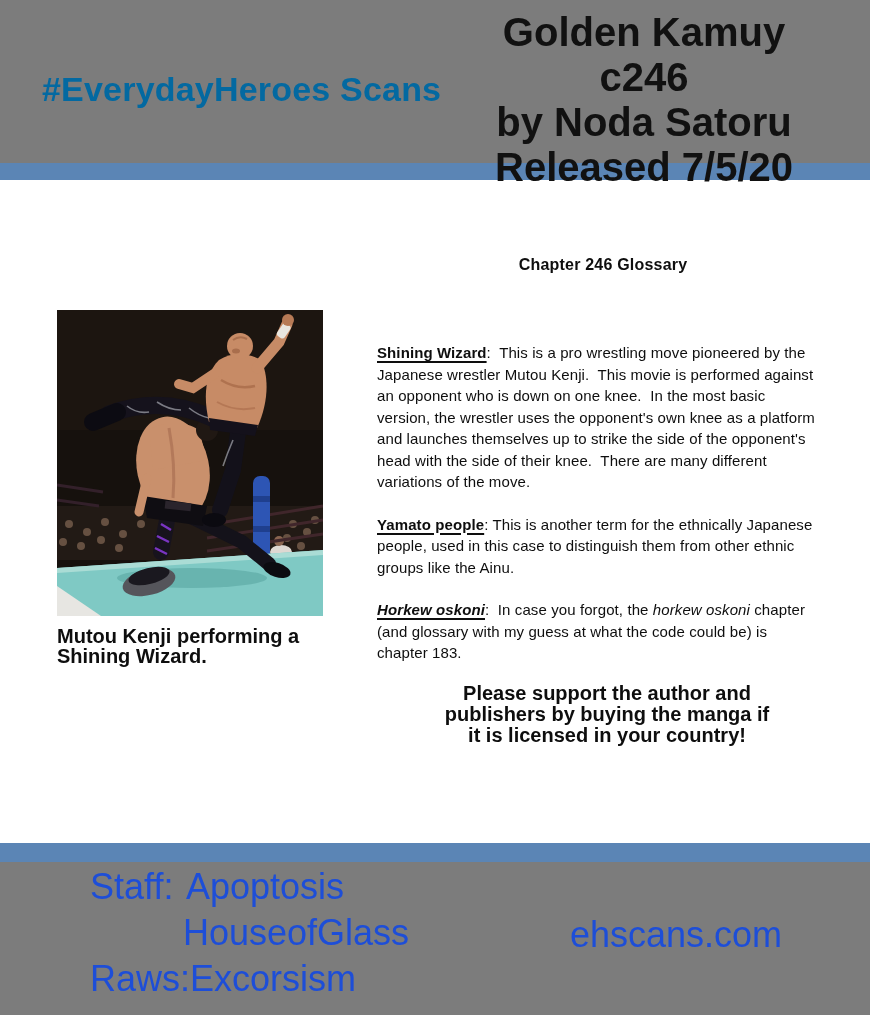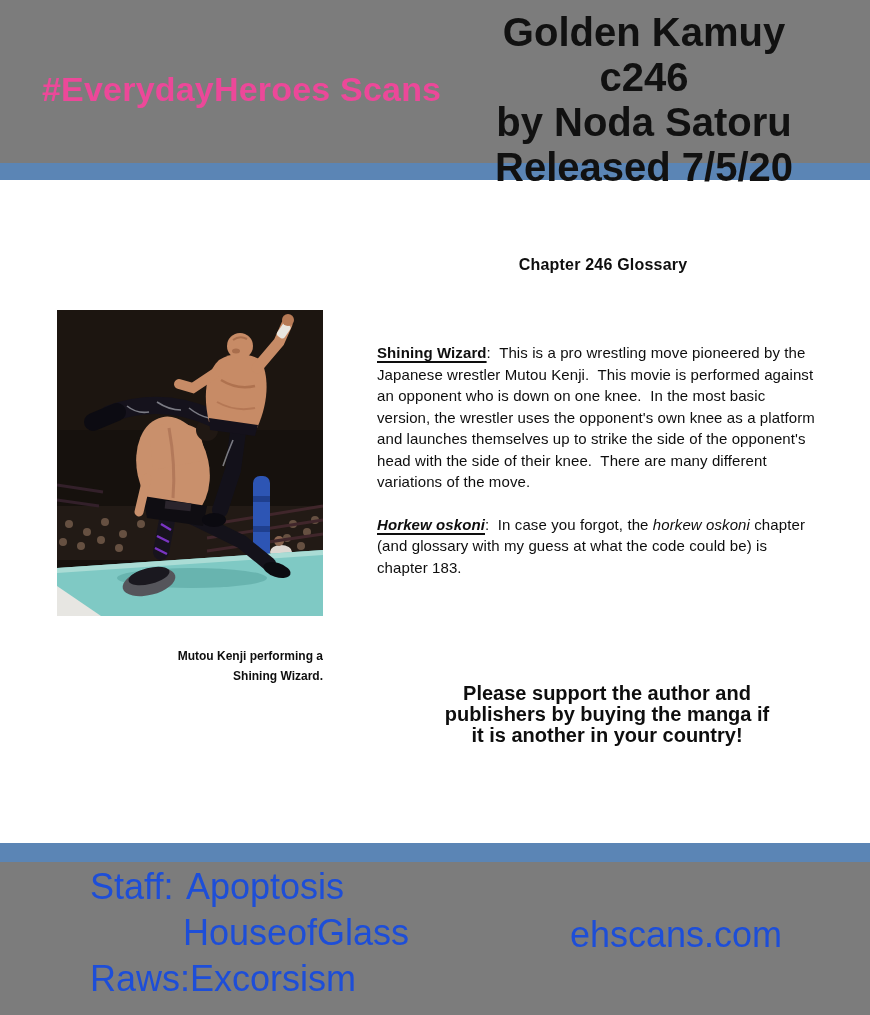--- a/index.html
+++ b/index.html
@@ -16,41 +16,41 @@
   
   .band-top    { position: absolute; left: 0; top: 0;     width: 870px; height: 163px; background: #7c7c7c; }
   .stripe-top  { position: absolute; left: 0; top: 163px; width: 870px; height: 17px;  background: #5b85b5; }
   .stripe-bot  { position: absolute; left: 0; top: 843px; width: 870px; height: 19px;  background: #5b85b5; }
   .band-bot    { position: absolute; left: 0; top: 862px; width: 870px; height: 153px; background: #7c7c7c; }
 
   
   .scans-title {
     position: absolute; left: 42px; top: 70px;
     font-size: 34px; font-weight: bold; letter-spacing: 0.2px;
-    color: #ec4899;
+    color: #0369a1;
   }
   .release-block {
     position: absolute; left: 468px; top: 10px; width: 352px;
     text-align: center; font-size: 40px; font-weight: bold;
     line-height: 45px; color: #111111;
   }
   .release-block span { display: block; }
 
   
   .glossary-heading {
     position: absolute; left: 377px; top: 256px; width: 452px;
     text-align: center; font-size: 16px; font-weight: bold; letter-spacing: 0.2px;
   }
 
   
   .photo-fig { position: absolute; left: 57px; top: 310px; width: 266px; }
   .photo-fig svg { display: block; }
   .photo-caption {
     position: absolute; left: 57px; top: 626px; width: 266px;
-    text-align: right; font-size: 12px; line-height: 20px; font-weight: bold; margin-top: 20px;
+    text-align: left; font-size: 20px; line-height: 20px; font-weight: bold;
   }
   .photo-caption span { display: block; }
 
   
   .glossary-body {
     position: absolute; left: 377px; top: 306px; width: 441px;
     font-size: 15px; line-height: 21.5px; letter-spacing: 0.1px; margin-top: 36px;
   }
   .glossary-body p { margin: 0 0 21px 0; white-space: pre-wrap; }
   .term { font-weight: bold; text-decoration: underline; text-underline-offset: 3px; text-decoration-thickness: 1.5px; }
@@ -177,27 +177,28 @@
       </g>
     </svg>
   </figure>
   <div class="photo-caption">
     <span>Mutou Kenji performing a</span>
     <span>Shining Wizard.</span>
   </div>
 
   <div class="glossary-body">
     <p><span class="term">Shining Wizard</span><span>:</span><span>  This is a pro wrestling move pioneered by the Japanese wrestler Mutou Kenji.  This movie is performed against an opponent who is down on one knee.  In the most basic version, the wrestler uses the opponent's own knee as a platform and launches themselves up to strike the side of the opponent's head with the side of their knee.  There are many different variations of the move.</span></p>
+    <p><span class="term">Yamato people</span><span>:</span><span> This is another term for the ethnically Japanese people, used in this case to distinguish them from other ethnic groups like the Ainu.</span></p>
     <p><span class="term term-italic">Horkew oskoni</span><span>:</span><span>  In case you forgot, the </span><span class="inline-italic">horkew oskoni</span><span> chapter (and glossary with my guess at what the code could be) is chapter 183.</span></p>
   </div>
 
   <div class="support-note">
     <span>Please support the author and</span>
     <span>publishers by buying the manga if</span>
-    <span>it is another in your country!</span>
+    <span>it is licensed in your country!</span>
   </div>
 
   <div class="stripe-bot"></div>
   <div class="band-bot"></div>
 
   <div class="footer-text ft-staff-label">Staff:</div>
   <div class="footer-text ft-staff-name2">HouseofGlass</div>
   <div class="footer-text ft-staff-name1">Apoptosis</div>
   <div class="footer-text ft-raws-label">Raws:</div>
   <div class="footer-text ft-raws-name">Excorsism</div>

